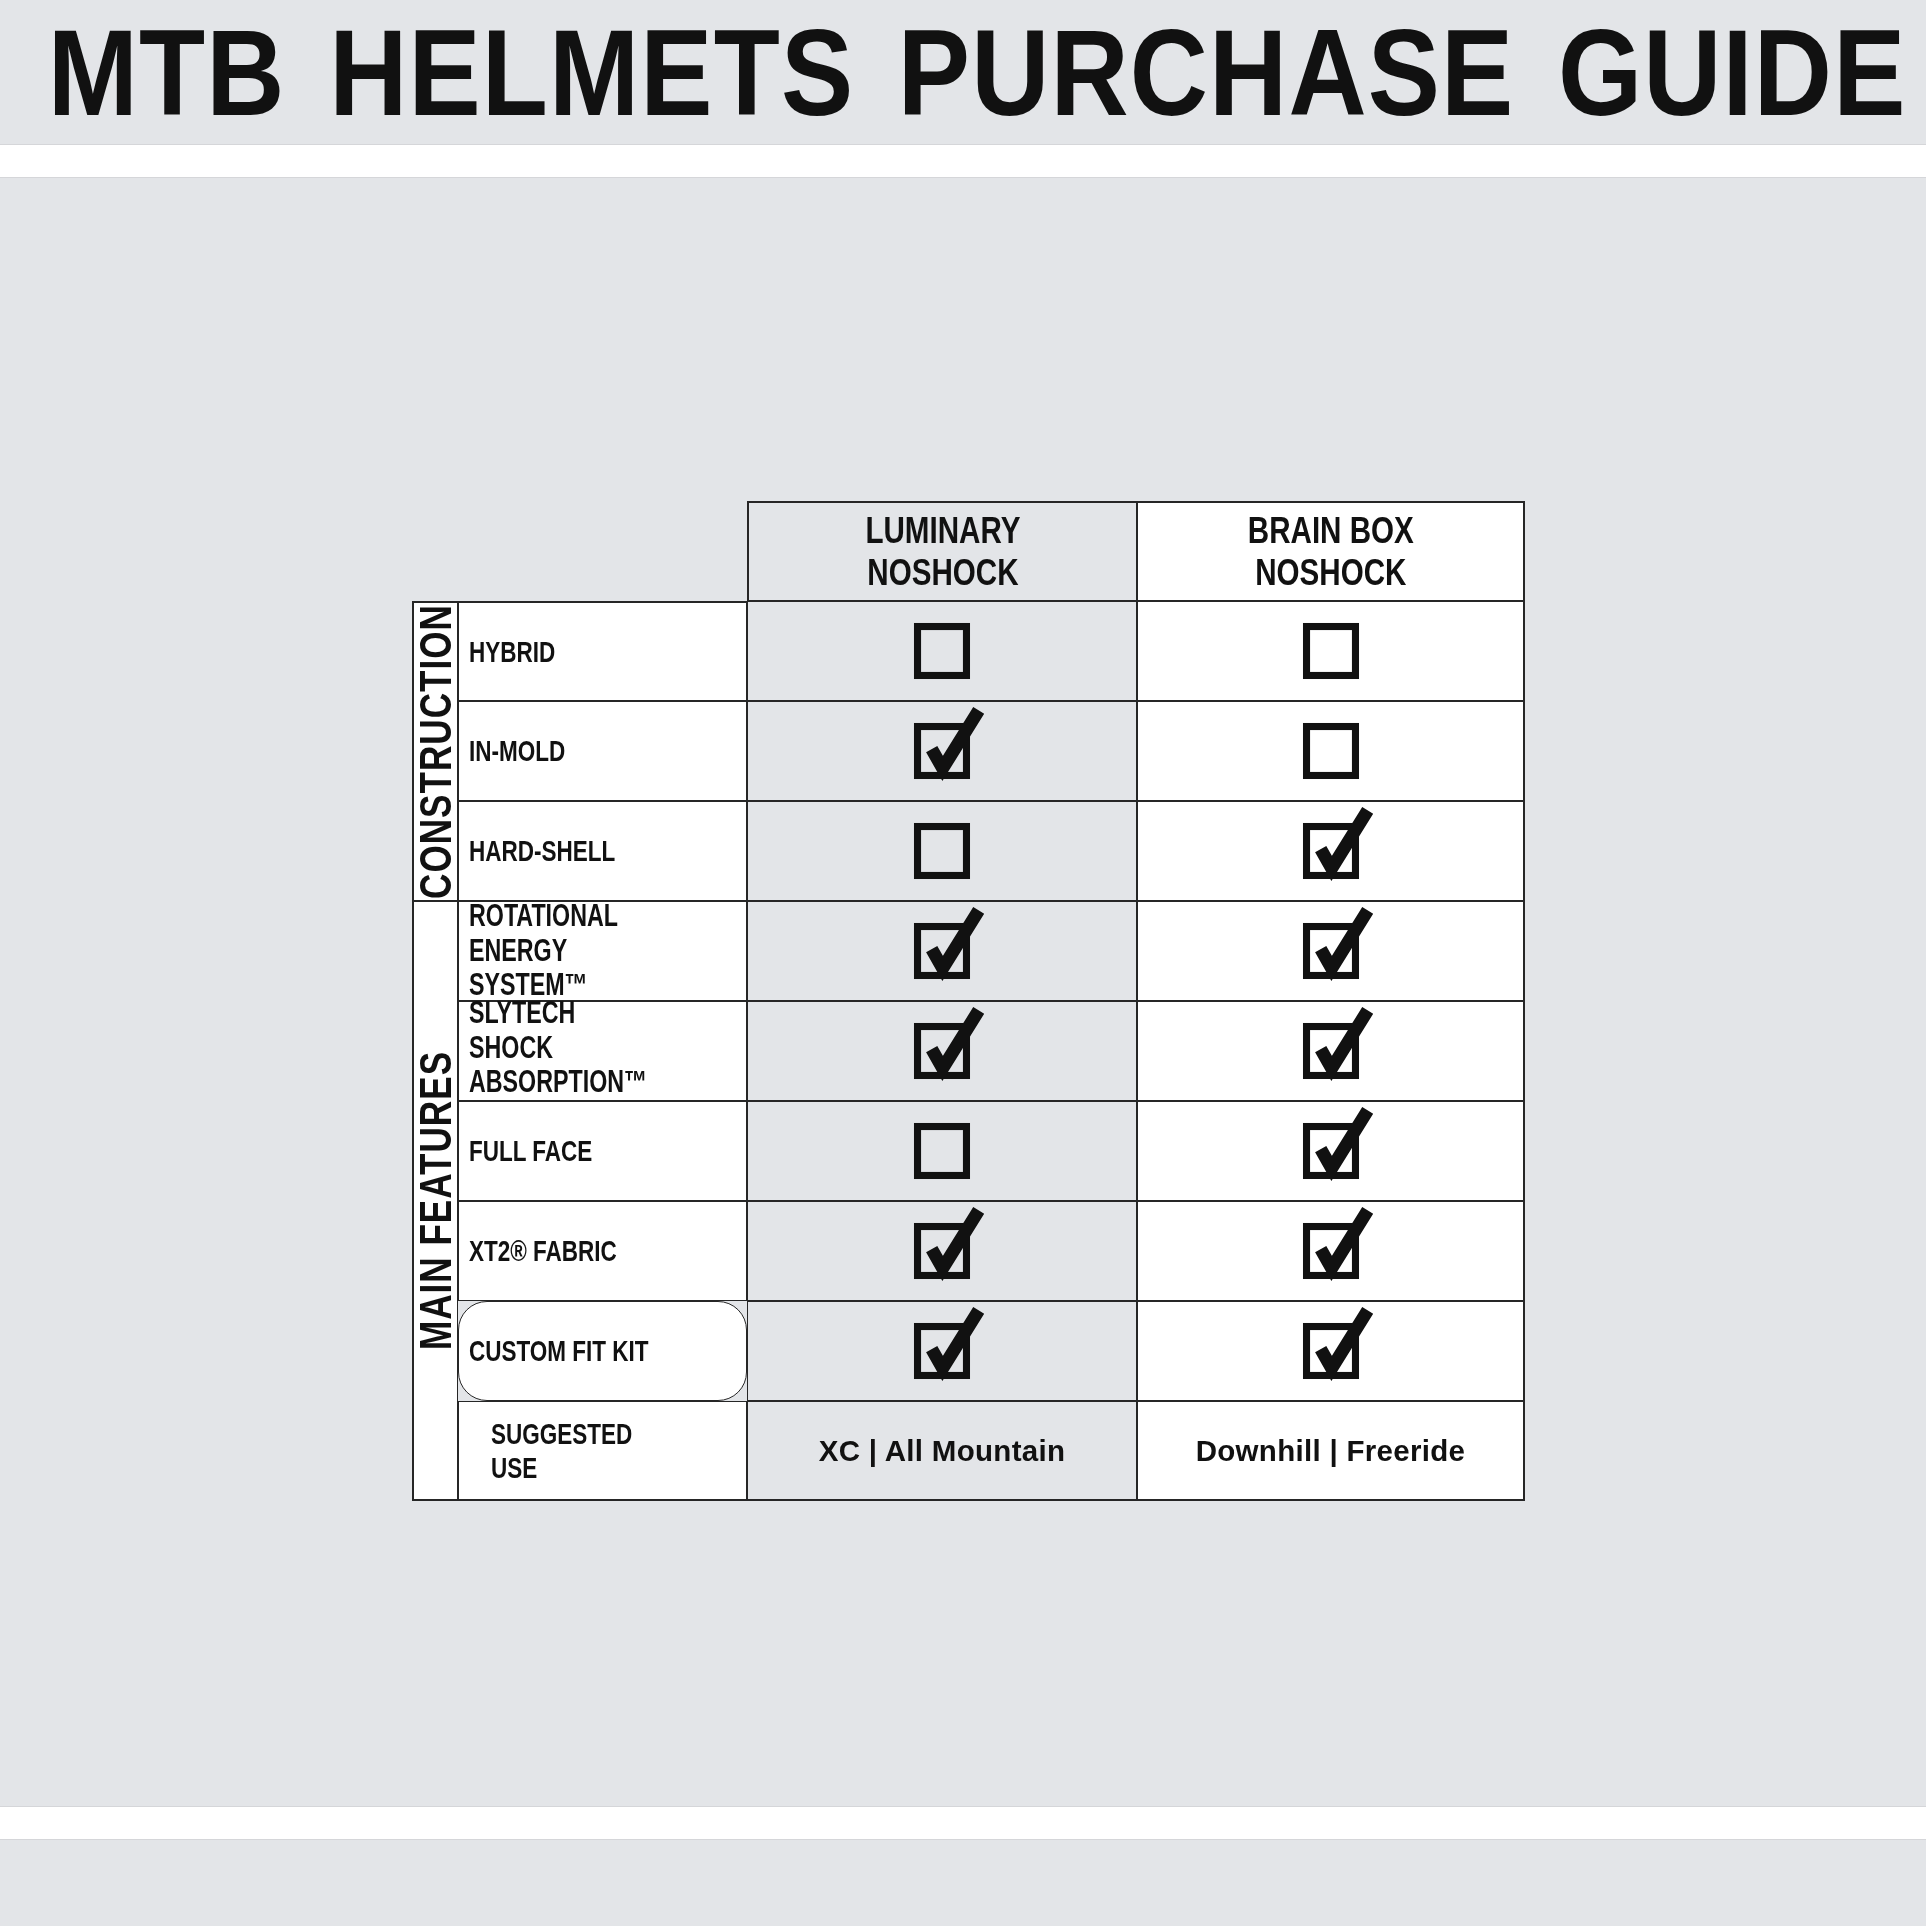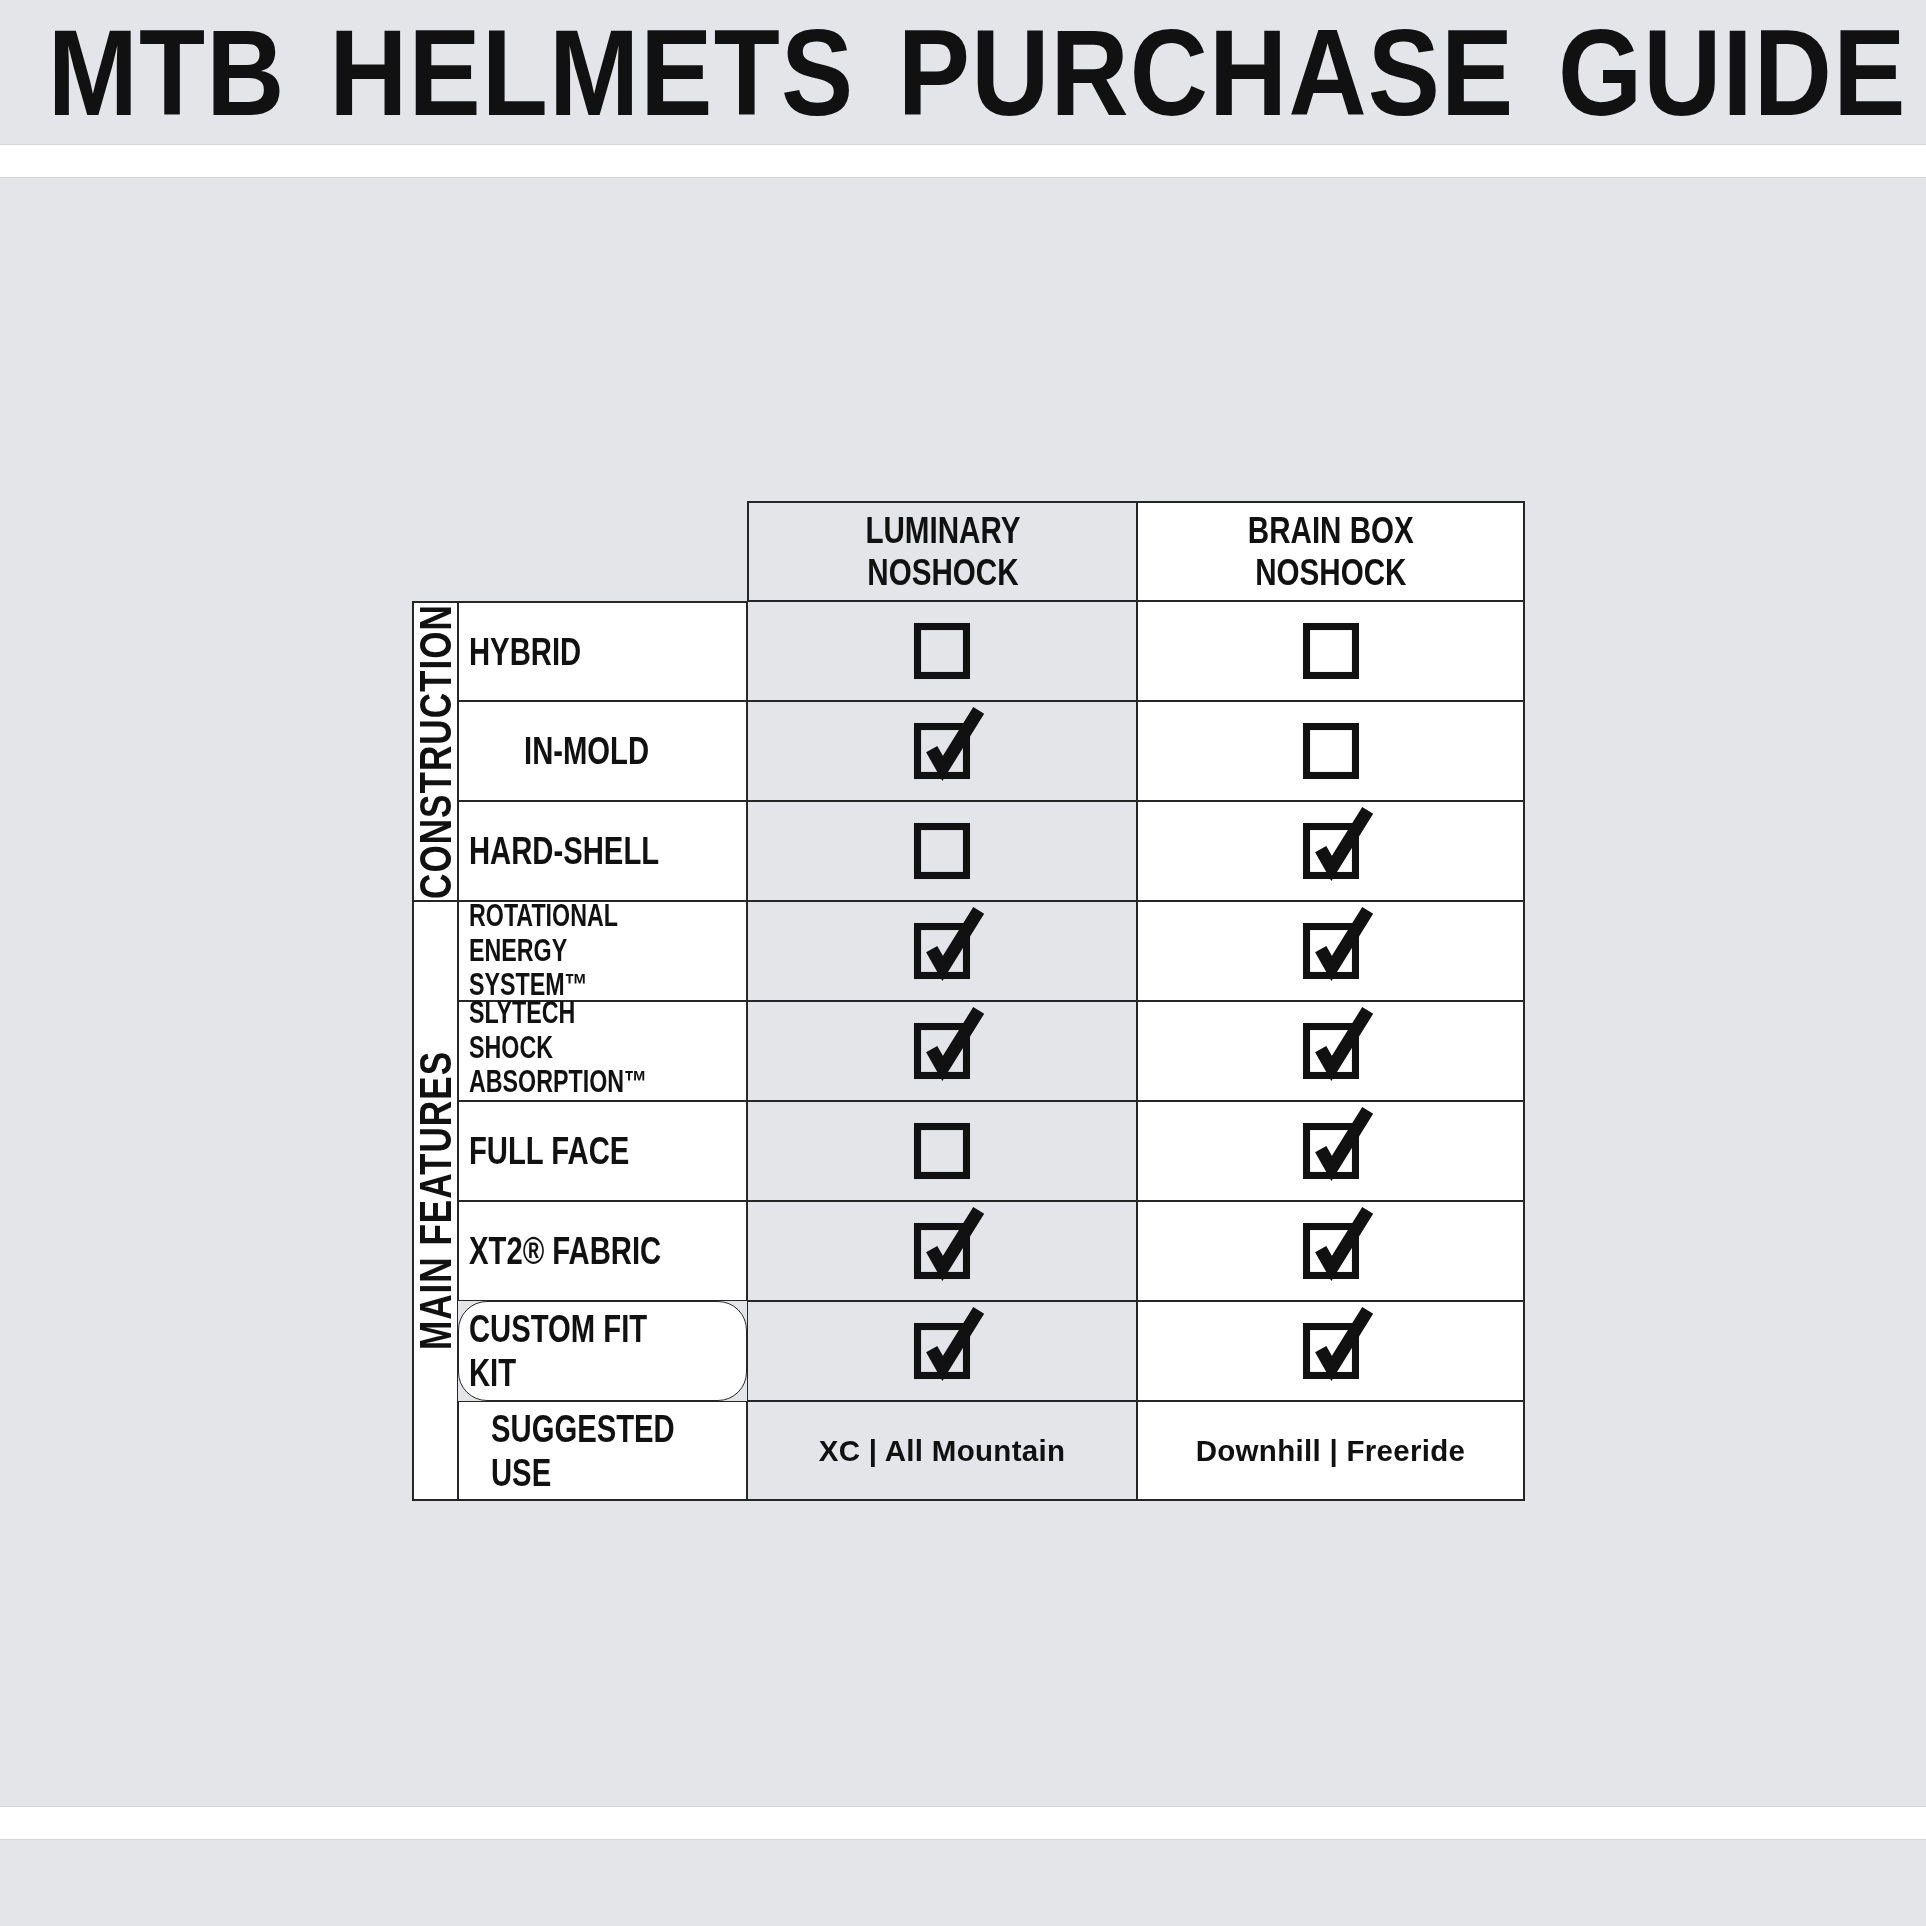--- a/index.html
+++ b/index.html
@@ -53,21 +53,21 @@
   .head{justify-content:center;text-align:center;
     font-weight:bold;font-size:37px;line-height:1.12;}
   .squeeze-c{display:inline-block;transform:scaleX(0.8);transform-origin:50% 50%;}
   
   .vcell{justify-content:center;overflow:visible;}
   .vtext{
     white-space:nowrap;font-weight:bold;font-size:45px;line-height:1;
     letter-spacing:1.3px;transform:rotate(-90deg) scaleX(0.78);transform-origin:50% 50%;
   }
   
-  .lbl{padding-left:10.3px;font-weight:bold;font-size:39px;line-height:1.12;}
+  .lbl{padding-left:10.3px;font-weight:bold;font-size:30px;line-height:1.12;}
   .lbl.small{font-size:31px;}
   .squeeze-l{display:inline-block;transform:scaleX(0.75);transform-origin:0 50%;}
   .lline{display:block;}
   .lline:empty{display:none;}
   
   .val{justify-content:center;}
   .cb{width:76px;height:76px;overflow:visible;display:block;}
   .cb .box{fill:none;stroke:var(--ink);stroke-width:11px;}
   .cb .tick{fill:none;stroke:var(--ink);stroke-width:20px;
     stroke-linecap:butt;stroke-linejoin:miter;display:none;}
@@ -119,21 +119,21 @@
           <polyline class="tick" points="43,56 60,86 116,-4"></polyline>
         </svg>
     </div>
     <div class="cell val er" style="grid-column:4;grid-row:2;">
       <svg class="cb empty" viewBox="0 0 118 118">
           <rect class="box" x="21" y="21" width="76" height="76"></rect>
           <polyline class="tick" points="43,56 60,86 116,-4"></polyline>
         </svg>
     </div>
 
-    <div class="cell lbl" style="grid-column:2;grid-row:3;justify-content:center;">
+    <div class="cell lbl" style="grid-column:2;grid-row:3;">
       <span class="squeeze-l">
         <span class="lline">IN-MOLD</span>
 
       </span>
     </div>
     <div class="cell val gray" style="grid-column:3;grid-row:3;">
       <svg class="cb checked" viewBox="0 0 118 118">
           <rect class="box" x="21" y="21" width="76" height="76"></rect>
           <polyline class="tick" points="43,56 60,86 116,-4"></polyline>
         </svg>

